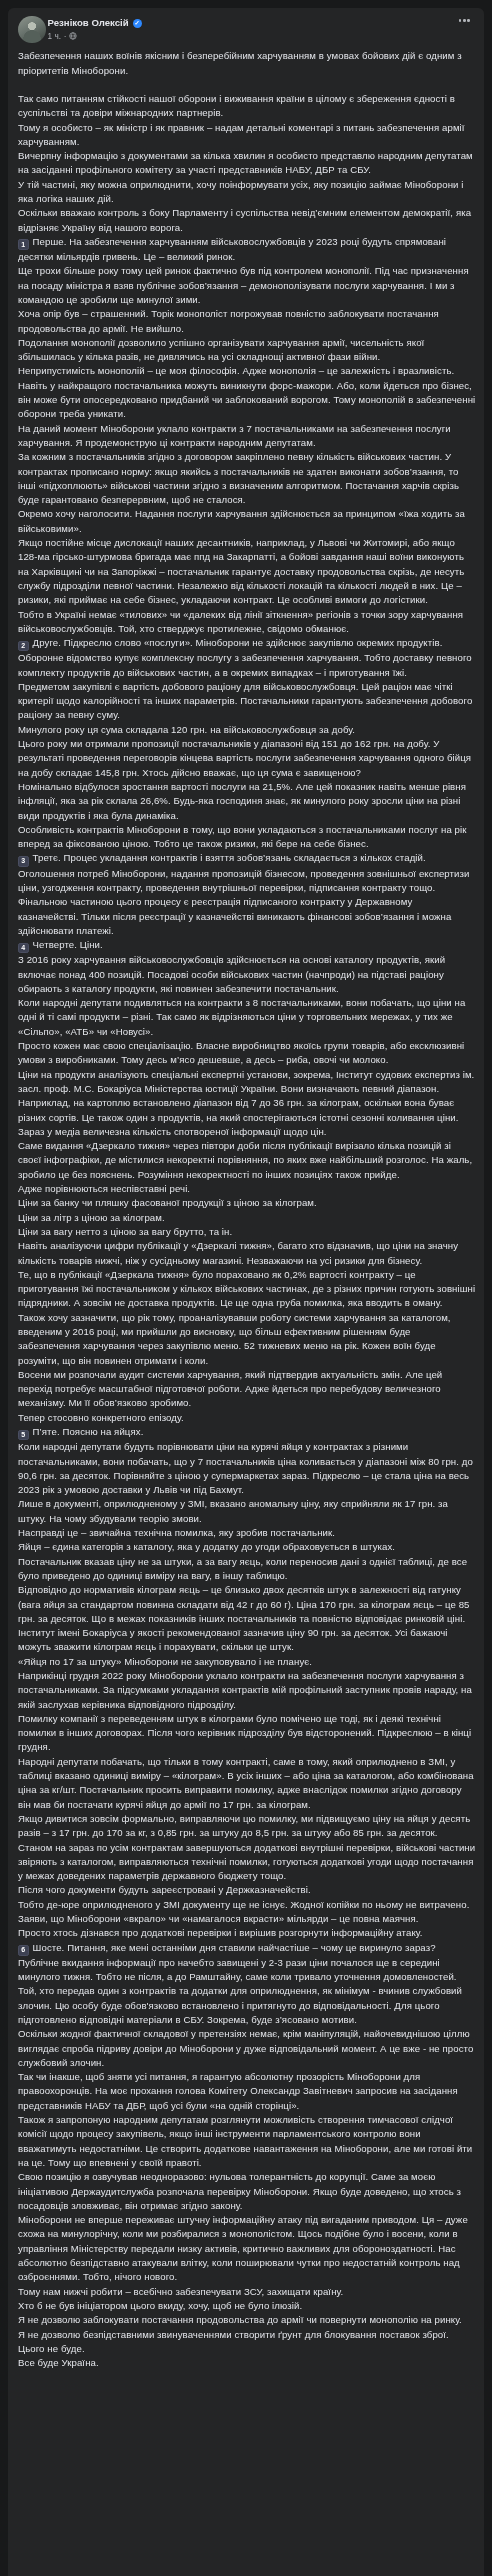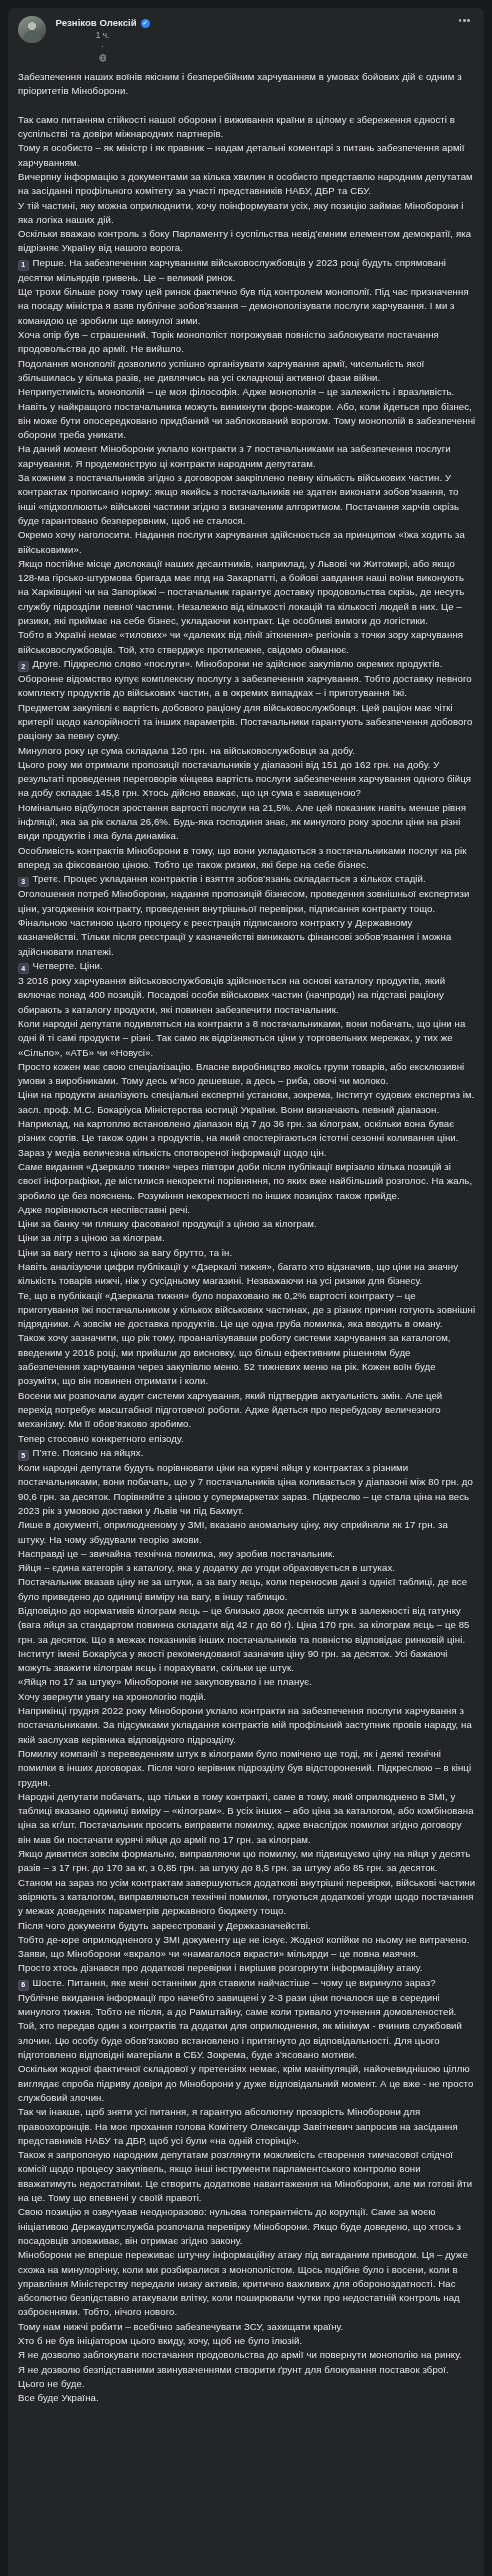--- a/index.html
+++ b/index.html
@@ -23,38 +23,37 @@
   }
   .avatar {
     width:27.6px; height:27.6px; border-radius:50%;
     flex:0 0 27.6px;
     background:
       radial-gradient(circle at 50% 38%, #b8beb4 0 18%, transparent 19%),
       radial-gradient(circle at 50% 85%, #55605a 0 32%, transparent 33%),
       linear-gradient(150deg, #8d958d 0%, #6a746e 45%, #39413c 100%);
     cursor:pointer;
   }
-  .hinfo { margin-left:10px; padding-top:1.7px; min-width:0; }
+  .hinfo { margin-left:2px; padding-top:1.7px; min-width:0; }
   .name-row { display:flex; align-items:center; gap:3.9px; }
   .name {
     color:#e4e6eb; font-size:9.6px; font-weight:700;
     line-height:11.8px; text-decoration:none; cursor:pointer;
   }
   .vbadge {
     width:9px; height:9px; border-radius:50%;
     background:#2d88ff; color:#ffffff;
     font-size:6.2px; font-weight:700;
     display:inline-flex; align-items:center; justify-content:center;
     line-height:1;
   }
   .meta {
     color:#b0b3b8; font-size:8.2px; margin-top:2.8px;
     display:flex; align-items:center; gap:2.8px; line-height:1;
     cursor:pointer;
-    flex-direction:column;
   }
   .globe { display:inline-block; }
   .more {
     margin-left:auto; color:#b0b3b8;
     padding:3.4px 5.6px 5.6px; border-radius:50%;
     cursor:pointer; user-select:none;
     display:flex; align-items:center;
   }
   .more-dots { display:flex; gap:1.7px; }
   .more-dots i {
@@ -160,21 +159,20 @@
       <div class="line">Восени ми розпочали аудит системи харчування, який підтвердив актуальність змін. Але цей перехід потребує масштабної підготовчої роботи. Адже йдеться про перебудову величезного механізму. Ми її обов’язково зробимо.</div>
       <div class="line">Тепер стосовно конкретного епізоду.</div>
       <div class="line"><span class="keycap">5</span>П’яте. Поясню на яйцях.</div>
       <div class="line">Коли народні депутати будуть порівнювати ціни на курячі яйця у контрактах з різними постачальниками, вони побачать, що у 7 постачальників ціна коливається у діапазоні між 80 грн. до 90,6 грн. за десяток. Порівняйте з ціною у супермаркетах зараз. Підкреслю – це стала ціна на весь 2023 рік з умовою доставки у Львів чи під Бахмут.</div>
       <div class="line">Лише в документі, оприлюдненому у ЗМІ, вказано аномальну ціну, яку сприйняли як 17 грн. за штуку. На чому збудували теорію змови.</div>
       <div class="line">Насправді це – звичайна технічна помилка, яку зробив постачальник.</div>
       <div class="line">Яйця – єдина категорія з каталогу, яка у додатку до угоди обраховується в штуках.</div>
       <div class="line">Постачальник вказав ціну не за штуки, а за вагу яєць, коли переносив дані з однієї таблиці, де все було приведено до одиниці виміру на вагу, в іншу таблицю.</div>
       <div class="line">Відповідно до нормативів кілограм яєць – це близько двох десятків штук в залежності від гатунку (вага яйця за стандартом повинна складати від 42 г до 60 г). Ціна 170 грн. за кілограм яєць – це 85 грн. за десяток. Що в межах показників інших постачальників та повністю відповідає ринковій ціні. Інститут імені Бокаріуса у якості рекомендованої зазначив ціну 90 грн. за десяток. Усі бажаючі можуть зважити кілограм яєць і порахувати, скільки це штук.</div>
       <div class="line">«Яйця по 17 за штуку» Міноборони не закуповувало і не планує.</div>
-      <div class="line">Хочу звернути увагу на хронологію подій.</div>
       <div class="line">Наприкінці грудня 2022 року Міноборони уклало контракти на забезпечення послуги харчування з постачальниками. За підсумками укладання контрактів мій профільний заступник провів нараду, на якій заслухав керівника відповідного підрозділу.</div>
       <div class="line">Помилку компанії з переведенням штук в кілограми було помічено ще тоді, як і деякі технічні помилки в інших договорах. Після чого керівник підрозділу був відсторонений. Підкреслюю – в кінці грудня.</div>
       <div class="line">Народні депутати побачать, що тільки в тому контракті, саме в тому, який оприлюднено в ЗМІ, у таблиці вказано одиниці виміру – «кілограм». В усіх інших – або ціна за каталогом, або комбінована ціна за кг/шт. Постачальник просить виправити помилку, адже внаслідок помилки згідно договору він мав би постачати курячі яйця до армії по 17 грн. за кілограм.</div>
       <div class="line">Якщо дивитися зовсім формально, виправляючи цю помилку, ми підвищуємо ціну на яйця у десять разів – з 17 грн. до 170 за кг, з 0,85 грн. за штуку до 8,5 грн. за штуку або 85 грн. за десяток.</div>
       <div class="line">Станом на зараз по усім контрактам завершуються додаткові внутрішні перевірки, військові частини звіряють з каталогом, виправляються технічні помилки, готуються додаткові угоди щодо постачання у межах доведених параметрів державного бюджету тощо.</div>
       <div class="line">Після чого документи будуть зареєстровані у Держказначействі.</div>
       <div class="line">Тобто де-юре оприлюдненого у ЗМІ документу ще не існує. Жодної копійки по ньому не витрачено. Заяви, що Міноборони «вкрало» чи «намагалося вкрасти» мільярди – це повна маячня.</div>
       <div class="line">Просто хтось дізнався про додаткові перевірки і вирішив розгорнути інформаційну атаку.</div>
       <div class="line"><span class="keycap">6</span>Шосте. Питання, яке мені останніми дня ставили найчастіше – чому це виринуло зараз?</div>
       <div class="line">Публічне вкидання інформації про начебто завищені у 2-3 рази ціни почалося ще в середині минулого тижня. Тобто не після, а до Рамштайну, саме коли тривало уточнення домовленостей.</div>

